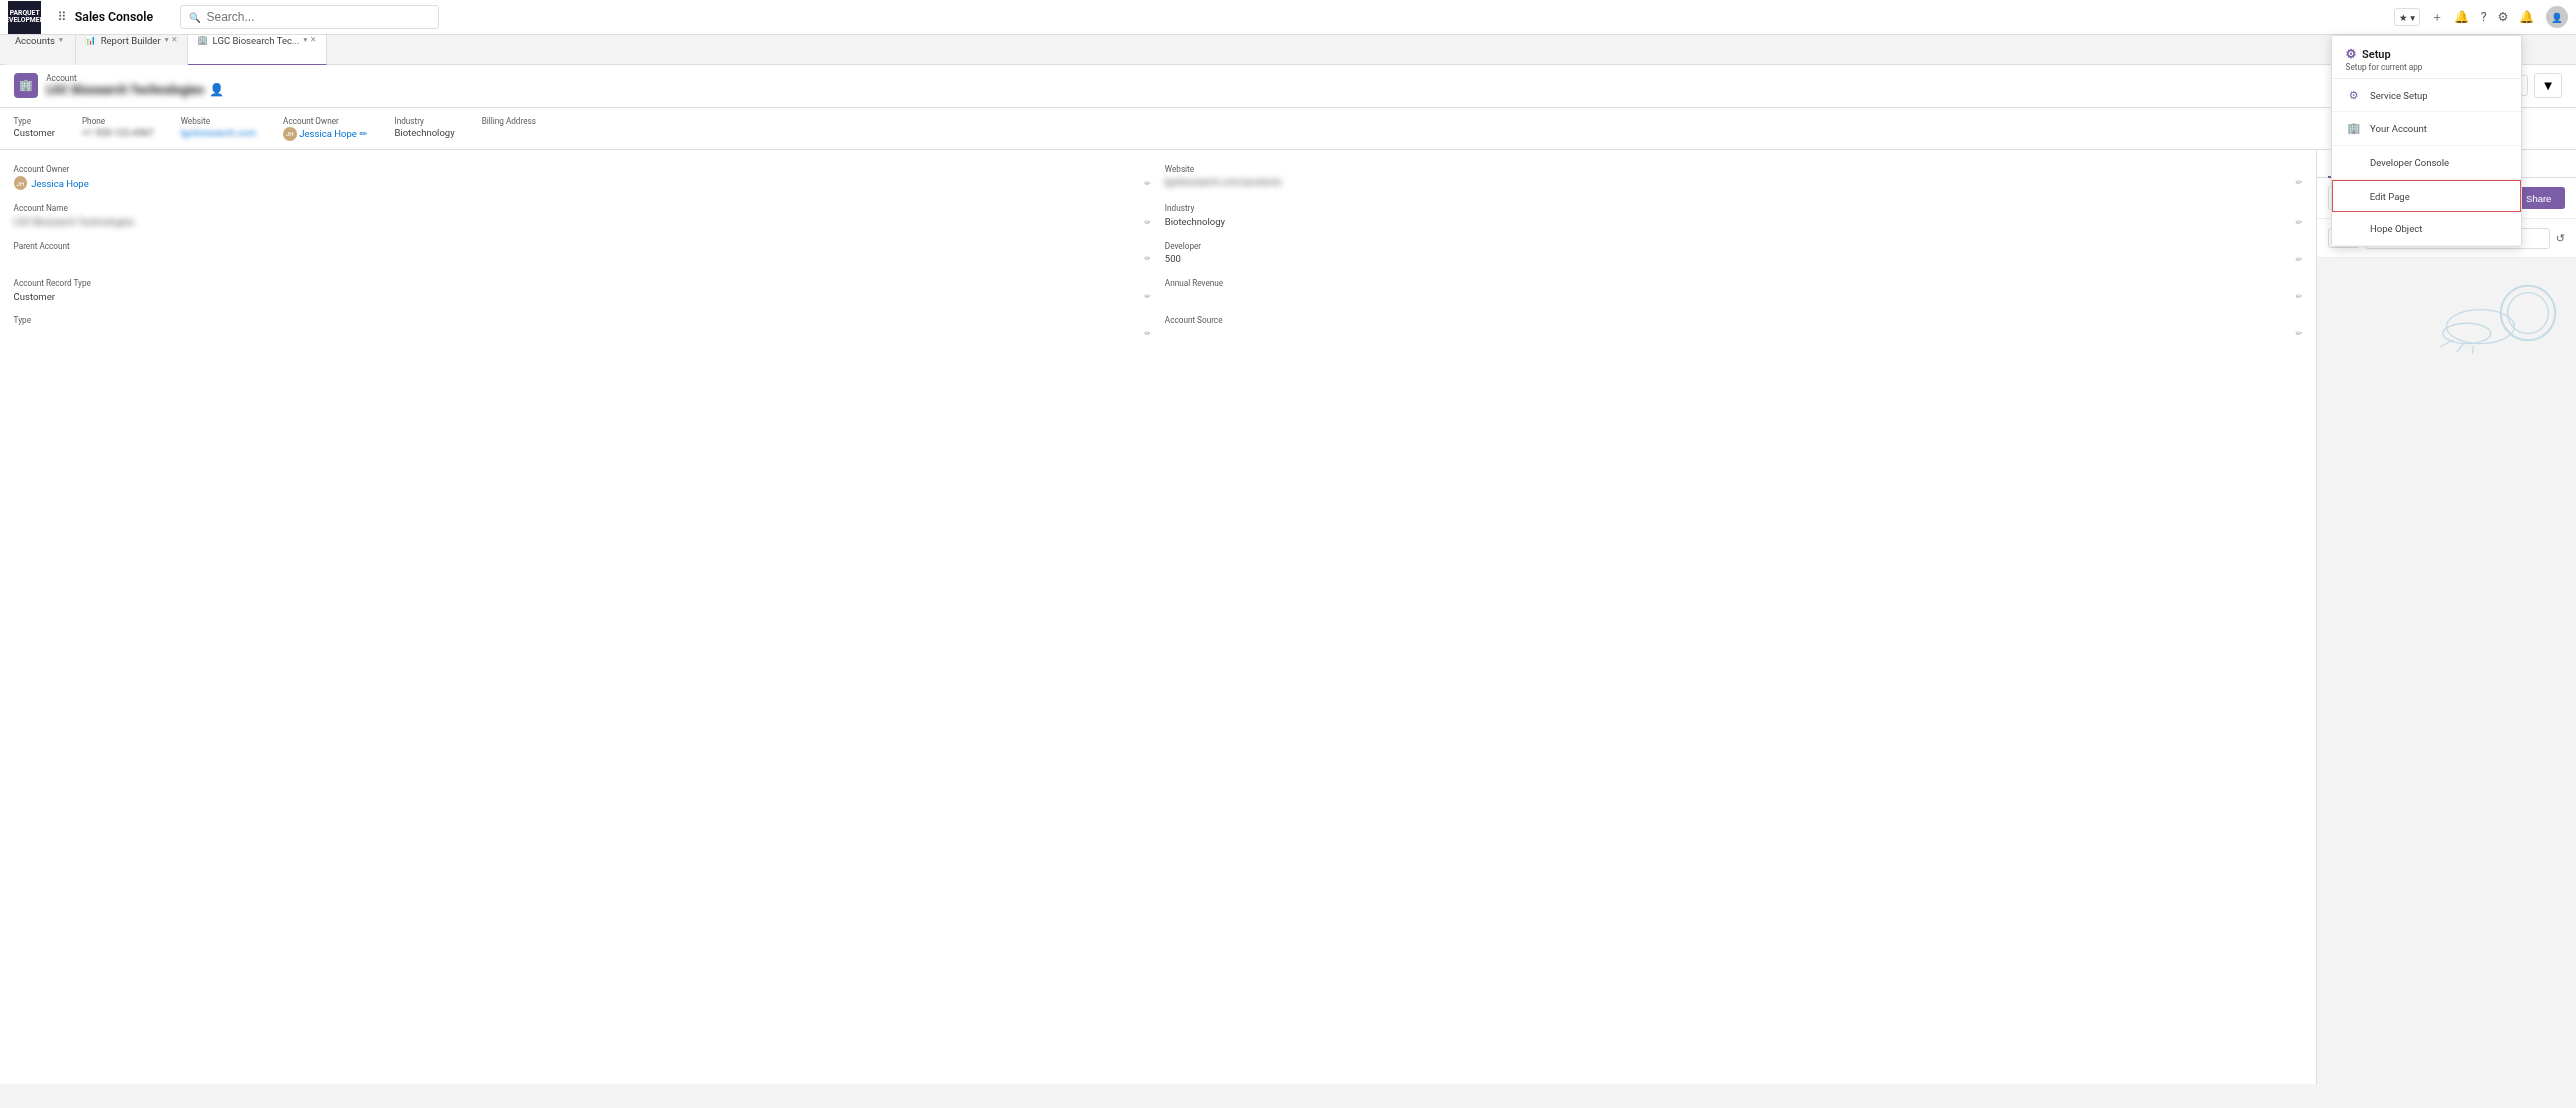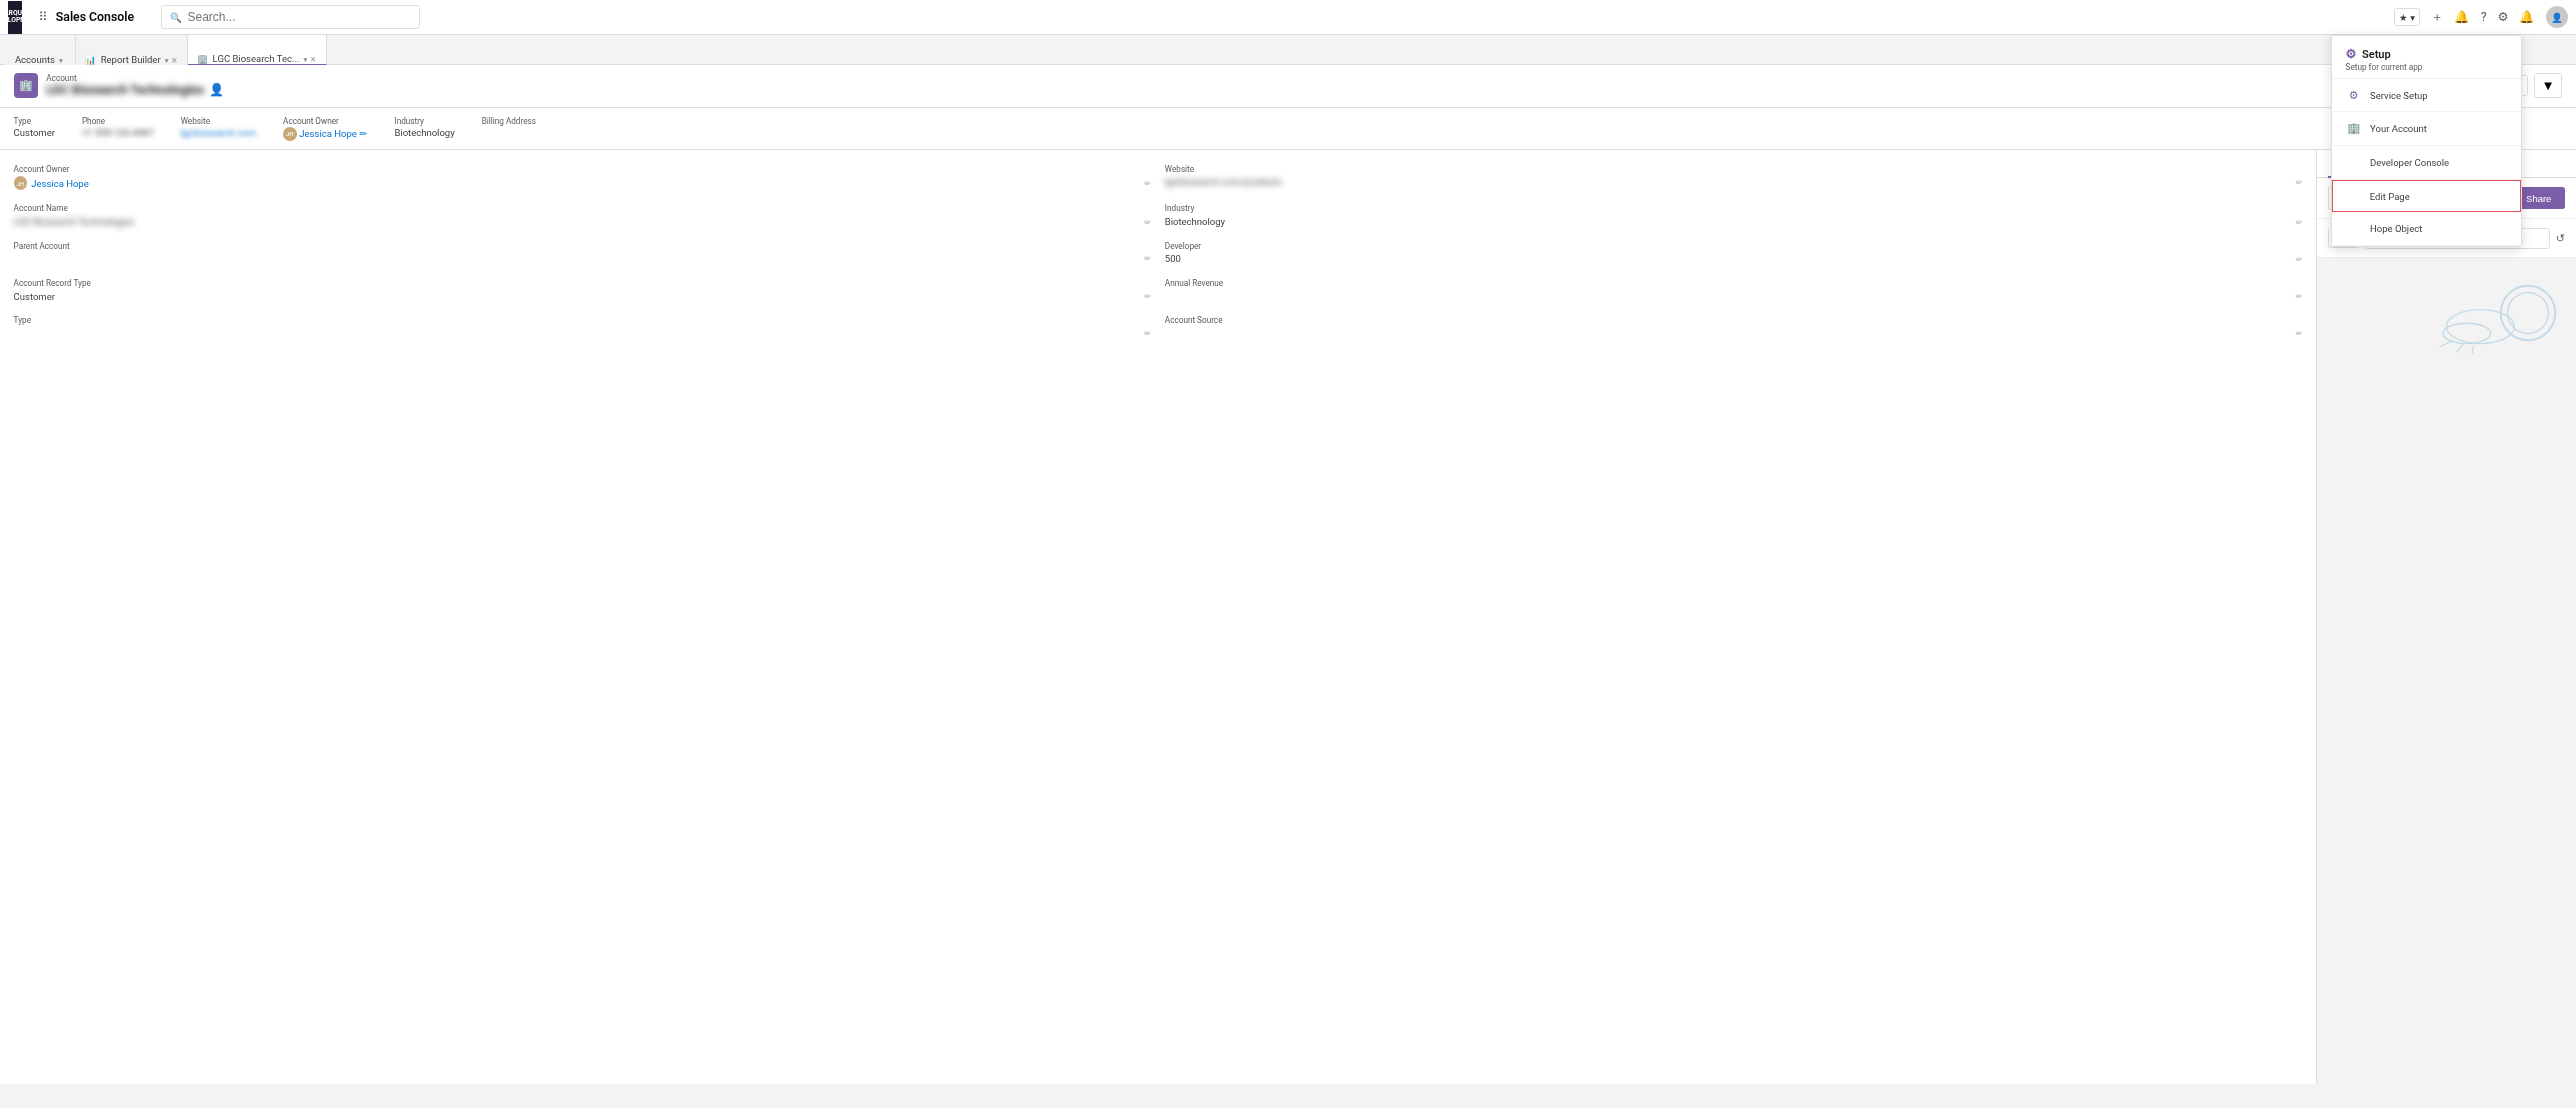--- a/index.html
+++ b/index.html
@@ -4,21 +4,21 @@
   <style>
     * { box-sizing: border-box; margin: 0; padding: 0; }
     body { font-family: -apple-system, BlinkMacSystemFont, 'Segoe UI', Roboto, sans-serif; background: #f3f3f3; font-size: 9.5px; color: #3e3e3c; overflow: hidden; }
 
     
     .top-nav {
       display: flex; align-items: center; background: #fff; border-bottom: 0.7px solid #ddd;
       height: 35px; padding: 0 8.2px; position: relative; z-index: 100;
     }
     .logo-area { display: flex; align-items: center; margin-right: 11px; }
-    .logo-box { width: 14px; height: 33px; background: #1a1a2e; display: flex; align-items: center; justify-content: center; margin-right: 5.4px; }
+    .logo-box { width: 33px; height: 33px; background: #1a1a2e; display: flex; align-items: center; justify-content: center; margin-right: 5.4px; }
     .logo-text { font-size: 6.8px; font-weight: 700; color: #fff; line-height: 1.1; text-align: center; }
     .app-name { font-size: 12.3px; font-weight: 600; color: #080707; }
     .grid-icon { margin-right: 8.2px; cursor: pointer; font-size: 12.3px; color: #5a5a5a; }
     .search-bar {
       flex: 0 0 259px; display: flex; align-items: center;
       border: 0.7px solid #ddd; border-radius: 2.7px; padding: 4.1px 8.2px;
       background: #fff; margin: 0 auto;
     }
     .search-bar input { border: none; outline: none; width: 100%; font-size: 12px; color: #5a5a5a; }
     .search-icon { color: #888; margin-right: 5.4px; }
@@ -26,21 +26,21 @@
     .nav-icon { font-size: 12.3px; color: #5a5a5a; cursor: pointer; display: flex; align-items: center; }
     .star-dropdown { display: flex; align-items: center; border: 0.7px solid #ddd; border-radius: 2.7px; padding: 2.7px 4.1px; gap: 2.7px; }
     .avatar-circle { width: 22px; height: 22px; border-radius: 50%; background: #c9c9c9; display: flex; align-items: center; justify-content: center; font-size: 9.5px; }
 
     
     .tab-bar {
       display: flex; align-items: center; background: #f3f3f3; border-bottom: 0.7px solid #ddd;
       height: 30px; padding: 0 5.4px;
     }
     .tab {
-      display: flex; align-items: flex-end; padding: 0 9.5px; height: 30px;
+      display: flex; align-items: flex-start; padding: 0 9.5px; height: 30px;
       cursor: pointer; font-size: 9.5px; color: #3e3e3c; border-right: 0.7px solid #ddd;
       background: #f3f3f3; white-space: nowrap;
     }
     .tab.active { background: #fff; border-bottom: 1.4px solid #7b5ea7; color: #3e3e3c; }
     .tab-label { margin-right: 4.1px; }
     .tab-close { font-size: 7.5px; color: #888; cursor: pointer; }
     .tab-chevron { font-size: 7.5px; color: #888; margin-right: 2.7px; cursor: pointer; }
     .tab-icon { margin-right: 4.1px; font-size: 8.9px; color: #7b5ea7; }
 
     

